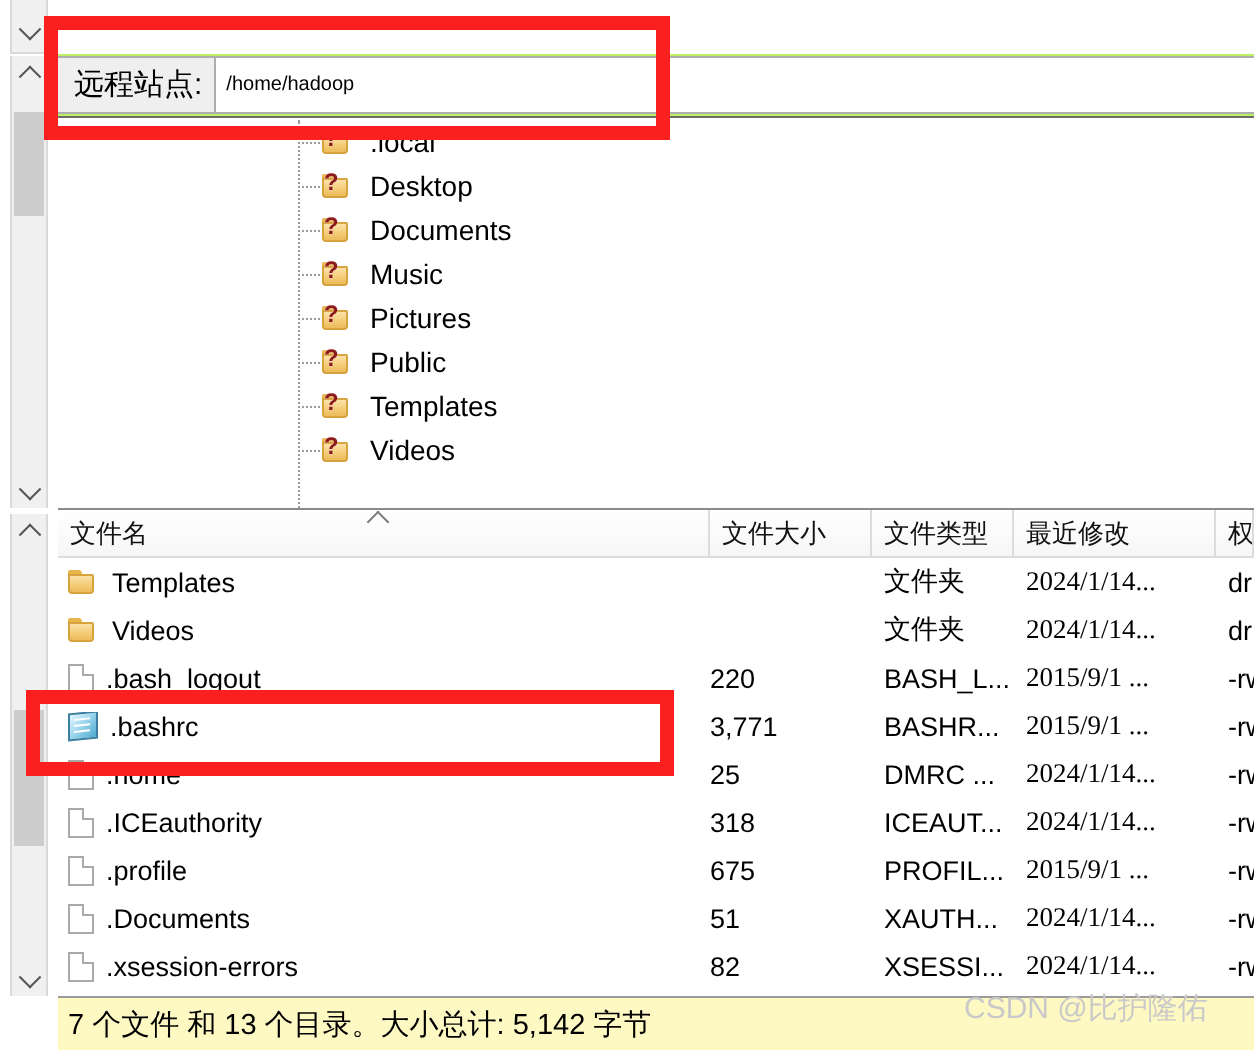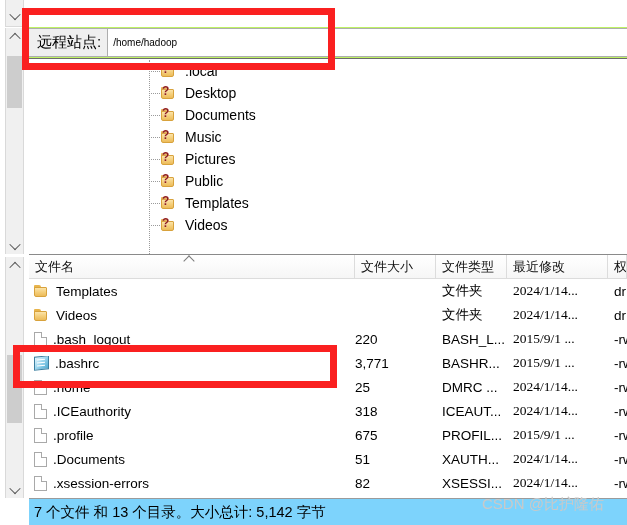--- a/index.html
+++ b/index.html
@@ -270,21 +270,21 @@
   .c-date { width: 101px; padding-left: 6px; box-sizing: border-box; overflow: hidden; font-family: Liberation Serif, serif; }
   .c-perm { width: 19px; padding-left: 6px; box-sizing: border-box; overflow: hidden; }
 
   
   .statusbar {
     position: absolute;
     left: 29px;
     top: 498px;
     width: 598px;
     height: 27px;
-    background: #7dd3fc;
+    background: #fef9c3;
     border-top: 1px solid #9b9b9b;
     display: flex;
     align-items: center;
     padding-left: 5px;
     box-sizing: border-box;
     font-size: 14.5px;
   }
 
   
   .redbox {

